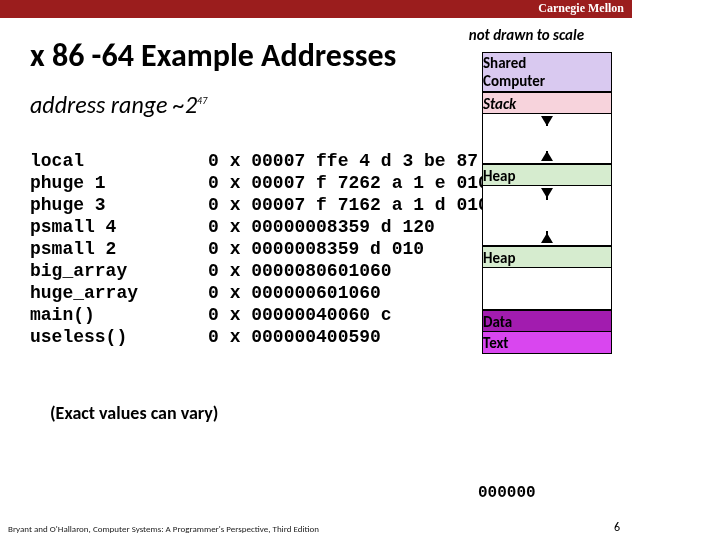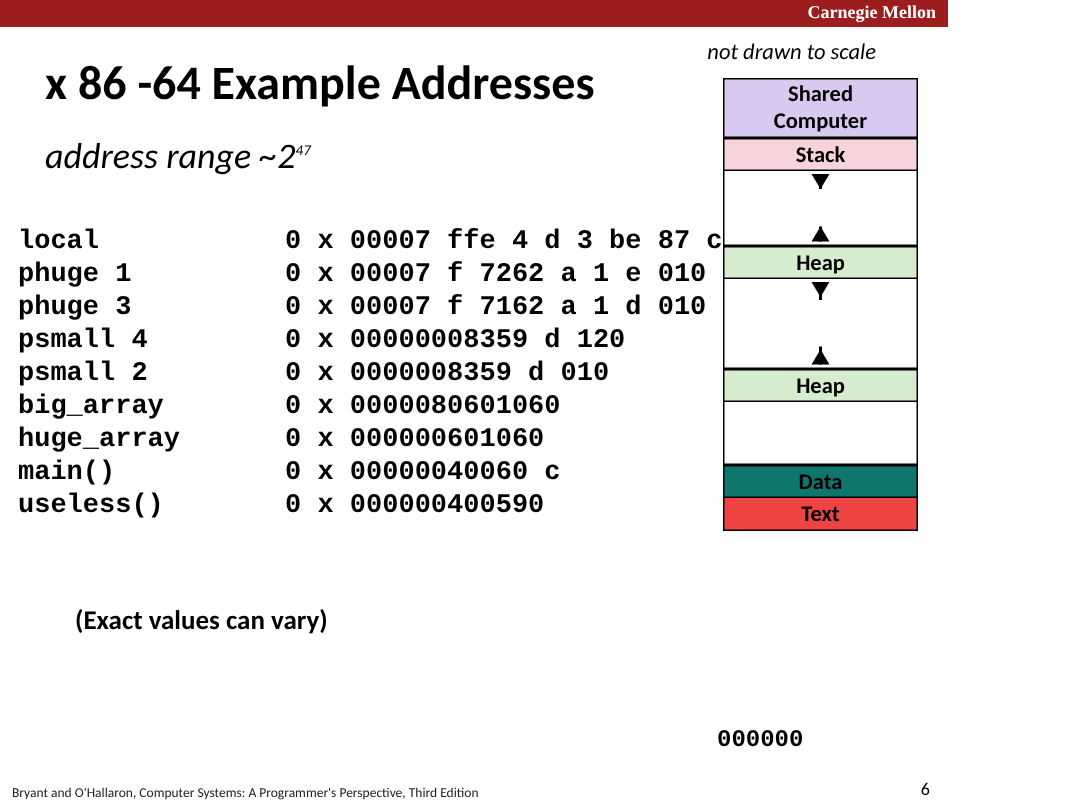--- a/index.html
+++ b/index.html
@@ -1,42 +1,42 @@
 <!DOCTYPE html>
 <html><head>
 <meta charset="utf-8">
 <style>
   * { box-sizing: border-box; margin: 0; padding: 0; }
   html, body { width: 720px; height: 540px; font-family: Calibri, Arial, sans-serif; background: #fff; color: #000; }
   .slide { position: relative; width: 632px; height: 540px; }
   .topbar { position: absolute; top: 0; left: 0; right: 0; height: 18px; background: #9b1d1d; }
   .brand { position: absolute; top: 1px; right: 8px; font-weight: 700; font-size: 12px; color: #fff; font-family: "Times New Roman", serif; }
-  .scale-note { position: absolute; top: 26px; right: 48px; font-style: italic; font-weight: 400; font-size: 15px; }
+  .scale-note { position: absolute; top: 26px; right: 48px; font-style: italic; font-weight: 700; font-size: 15px; }
   .title { position: absolute; top: 36px; left: 30px; font-size: 32px; font-weight: 700; }
   .subtitle { position: absolute; top: 90px; left: 30px; font-style: italic; font-size: 24px; }
   .subtitle sup { font-size: 10px; vertical-align: super; }
-  .table { position: absolute; top: 150px; left: 12px; display: flex; gap: 70px; font-family: "Courier New", monospace; font-weight: 700; font-size: 18px; line-height: 22px; }
+  .table { position: absolute; top: 150px; left: 30px; display: flex; gap: 70px; font-family: "Courier New", monospace; font-weight: 700; font-size: 18px; line-height: 22px; }
   .col { white-space: pre; }
   .vary { position: absolute; top: 402px; left: 50px; font-weight: 700; font-size: 18px; }
   .footer { position: absolute; bottom: 6px; left: 8px; font-size: 9px; color: #222; }
   .pagenum { position: absolute; bottom: 6px; right: 12px; font-size: 12px; }
   .zero { position: absolute; top: 484px; left: 478px; font-family: "Courier New", monospace; font-weight: 700; font-size: 16px; }
 
   
   .mem { position: absolute; top: 52px; right: 20px; width: 130px; }
-  .seg { border: 1px solid #000; text-align: center; font-weight: 700; font-size: 15px; line-height: 18px; padding: 2px 0; }
+  .seg { border: 1px solid #000; font-weight: 700; font-size: 15px; line-height: 18px; padding: 2px 0; }
   .shared { background: #d9c9f0; height: 40px; display: flex; flex-direction: column; justify-content: center; }
-  .stack  { background: #f7d3dc; height: 22px; }
+  .stack  { background: #f7d3dc; height: 22px; font-style: italic; }
   .gap    { border: 1px solid #000; border-top: none; height: 50px; position: relative; background: #fff; }
   .heap   { background: #d6eccf; height: 22px; }
   .gap2   { border: 1px solid #000; border-top: none; height: 60px; position: relative; background: #fff; }
   .heap2  { background: #d6eccf; height: 22px; }
   .gap3   { border: 1px solid #000; border-top: none; height: 42px; background: #fff; }
-  .data   { background: #0f766e; height: 22px; }
-  .text   { background: #ef4444; height: 22px; }
+  .data   { background: #a21caf; height: 22px; }
+  .text   { background: #d946ef; height: 22px; }
   .arrow { position: absolute; left: 50%; transform: translateX(-50%); width: 0; height: 0; }
   .arrow-down { border-left: 6px solid transparent; border-right: 6px solid transparent; border-top: 10px solid #000; }
   .arrow-up   { border-left: 6px solid transparent; border-right: 6px solid transparent; border-bottom: 10px solid #000; }
   .gap .arrow-down { top: 2px; }
   .gap .arrow-up   { bottom: 2px; }
   .gap2 .arrow-down { top: 2px; }
   .gap2 .arrow-up   { bottom: 2px; }
   .stick { position:absolute; left:50%; transform:translateX(-50%); width:2px; background:#000; }
 </style>
 </head>

